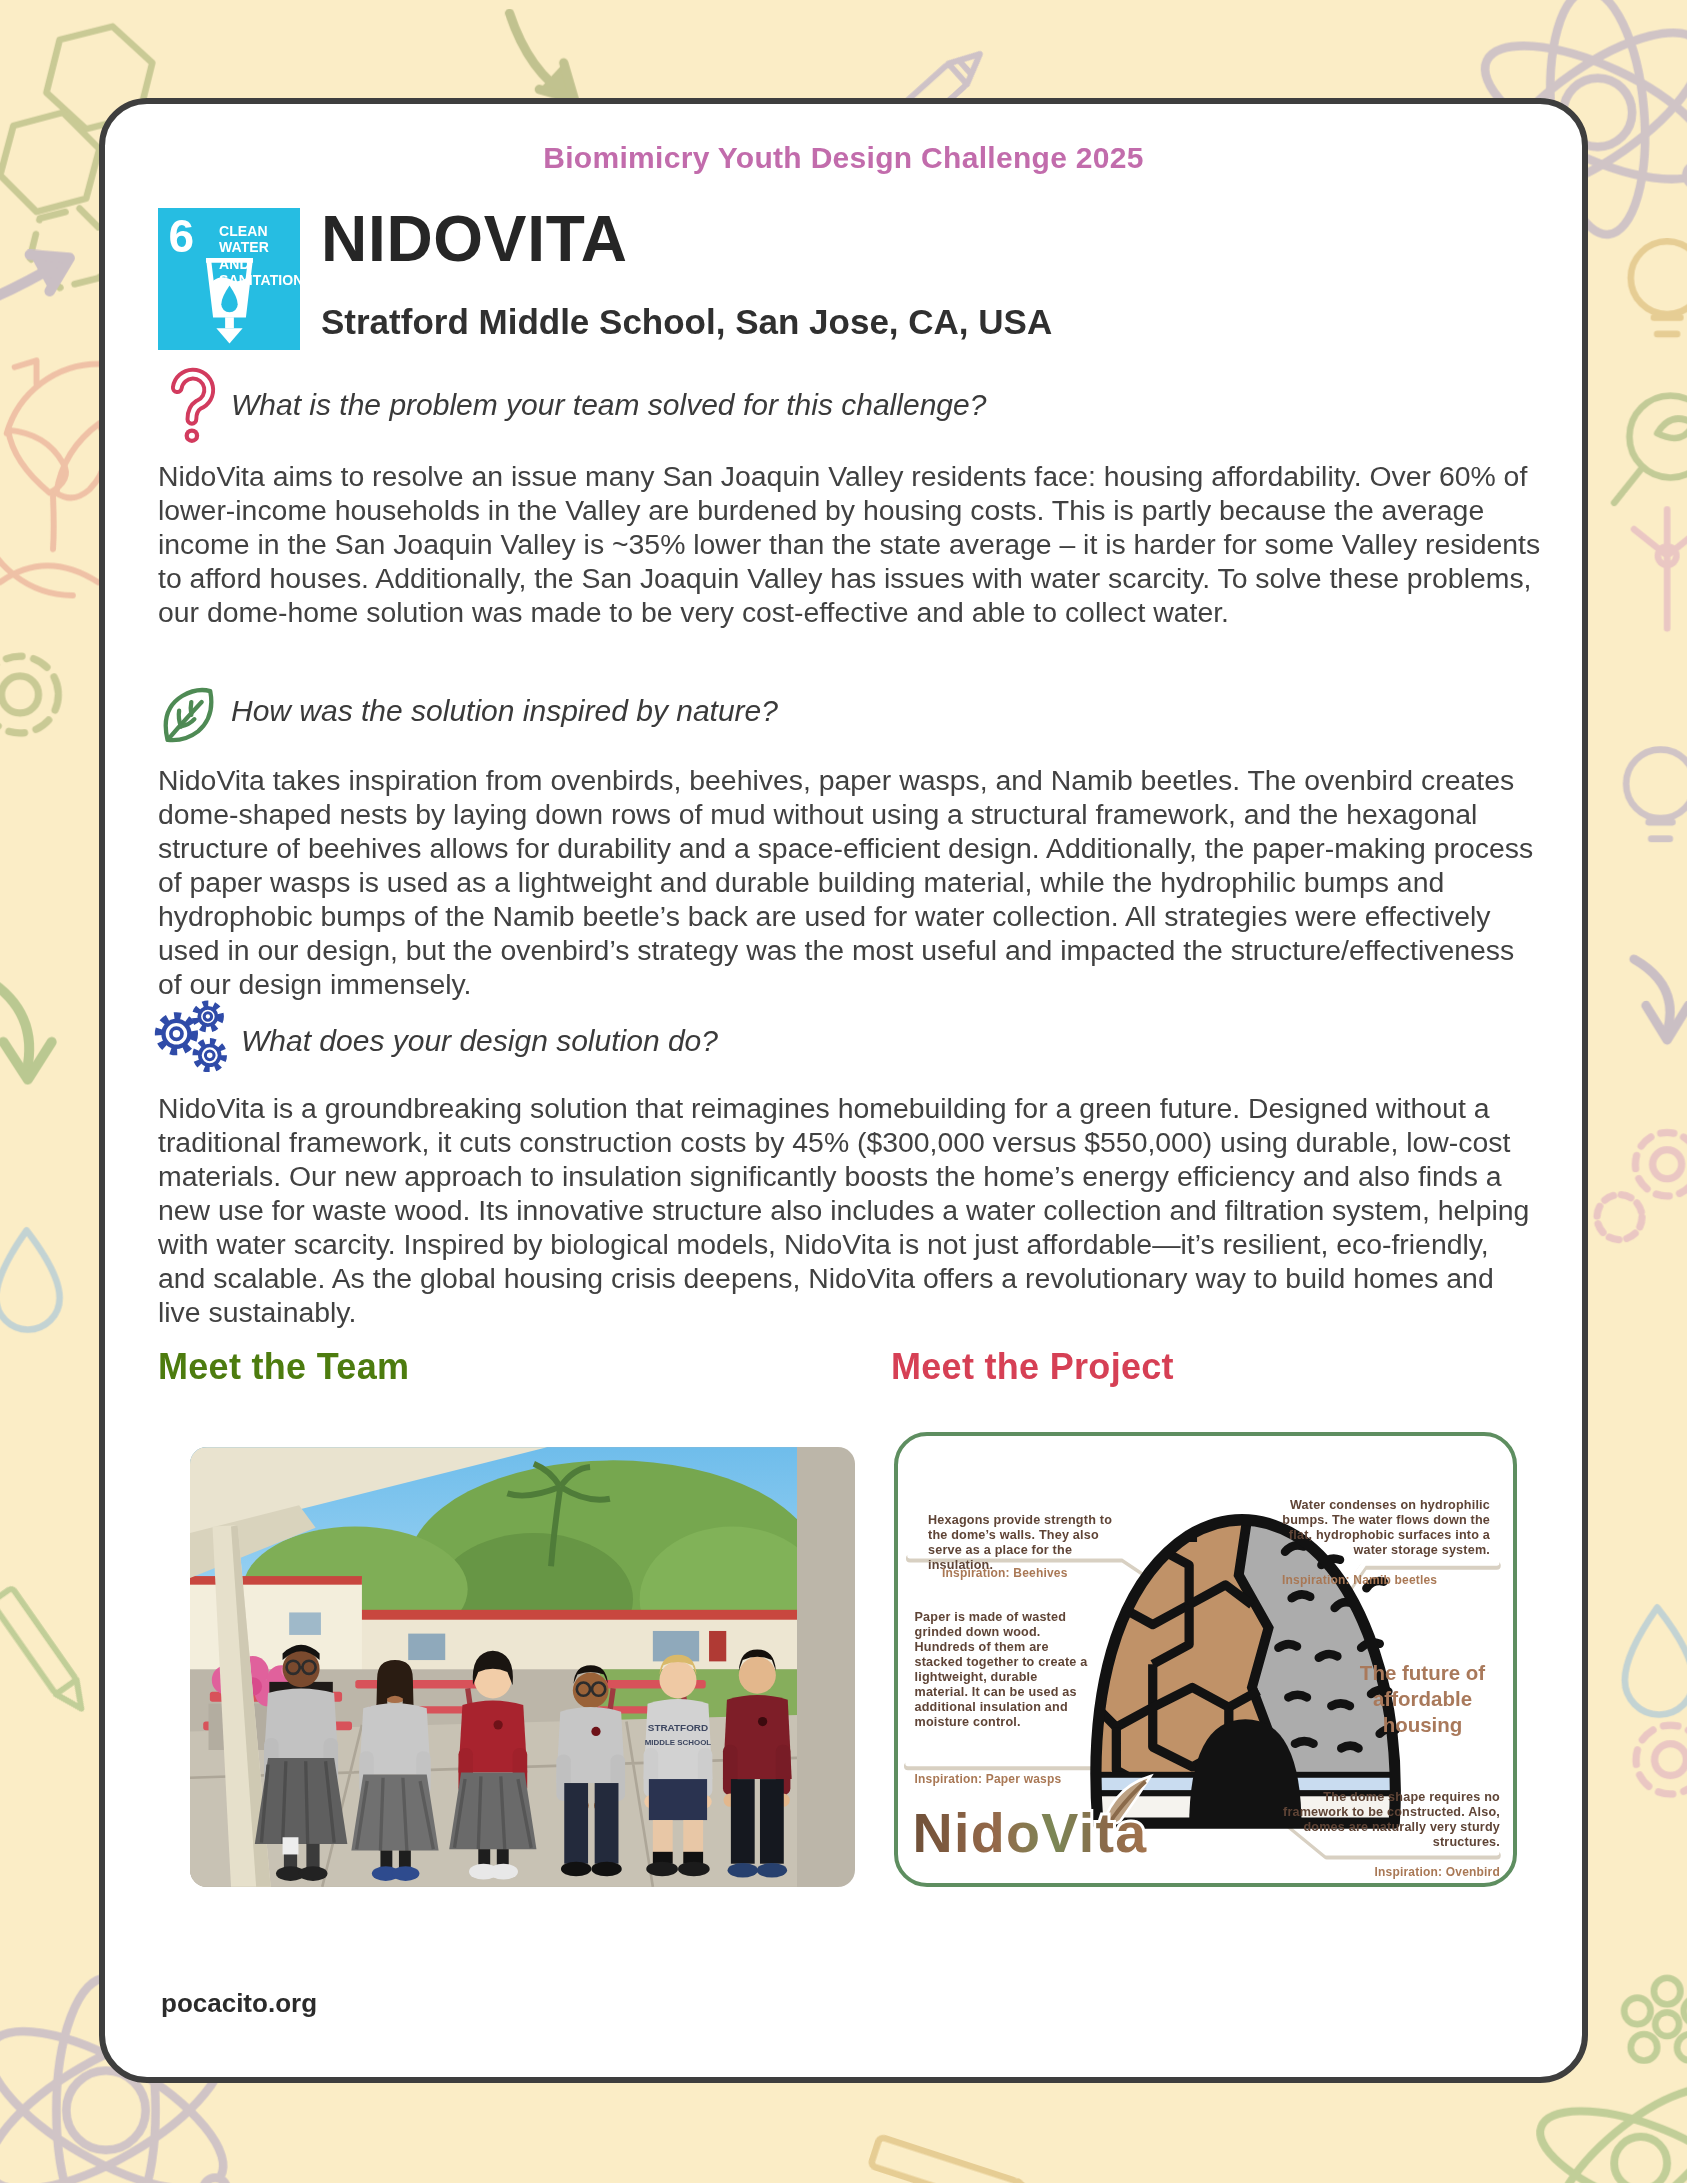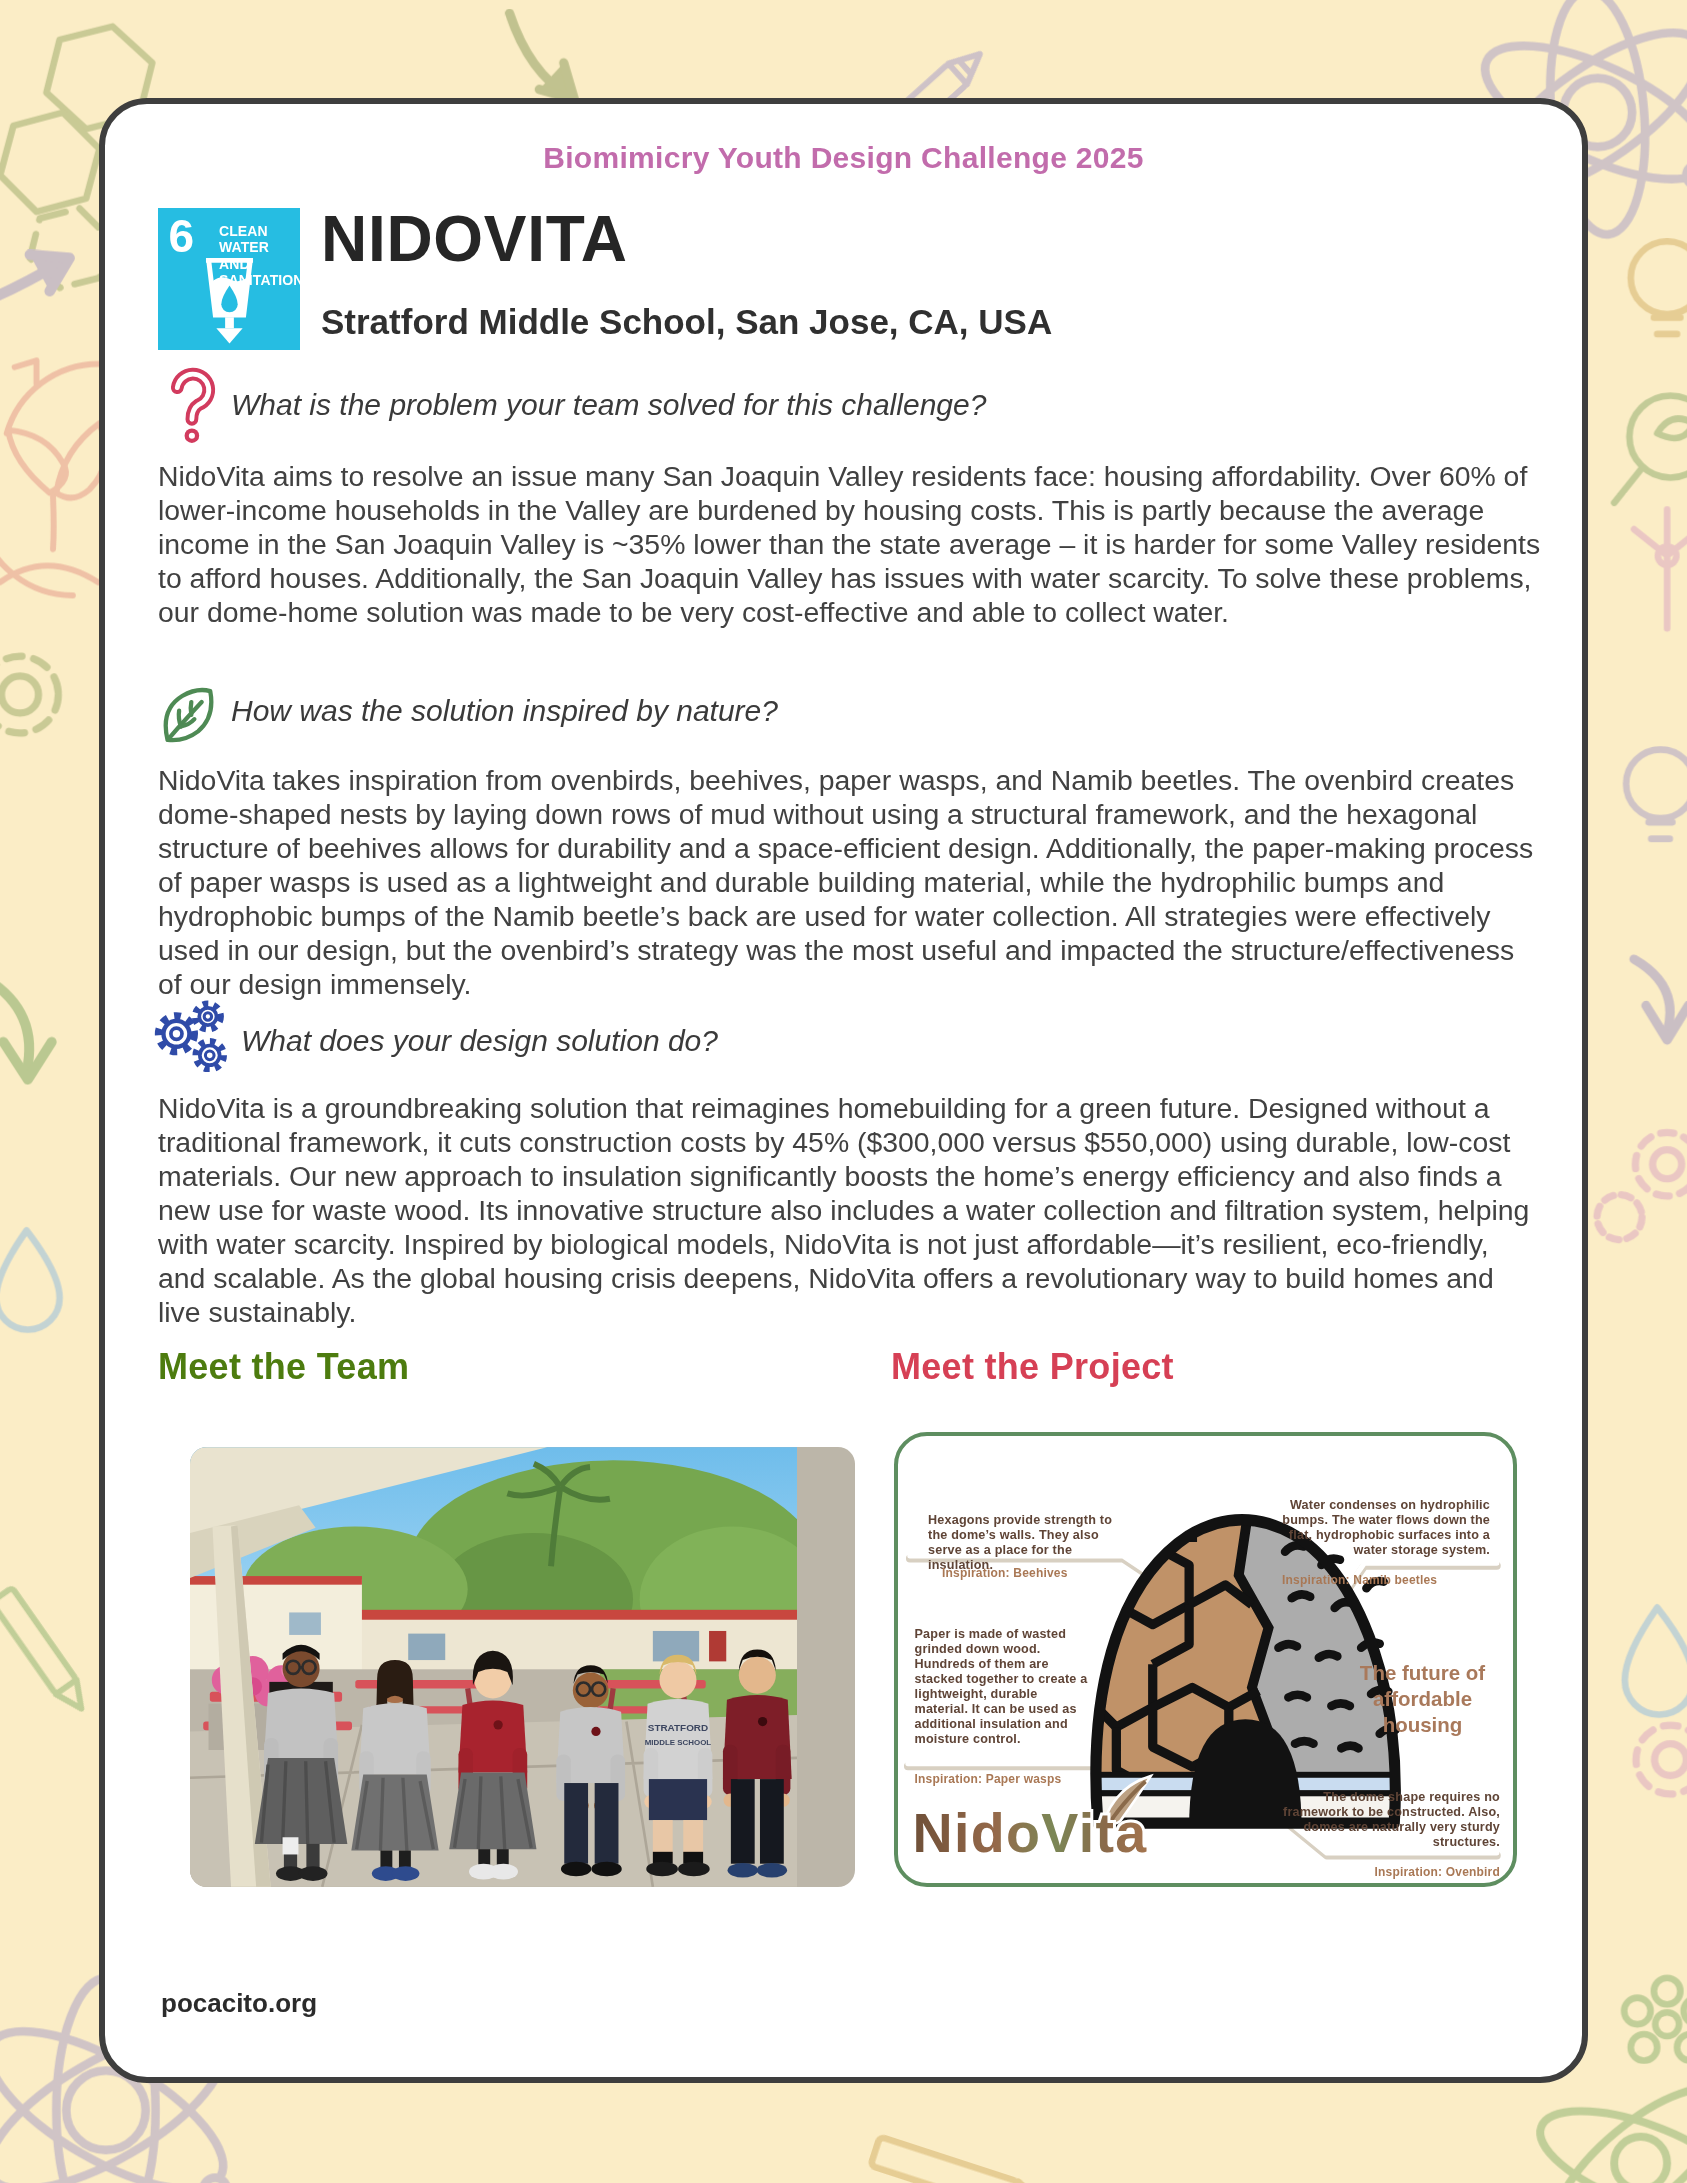--- a/index.html
+++ b/index.html
@@ -80,21 +80,21 @@
   .project-box > * { position:absolute; }
   .diagram-svg { left:0; top:0; width:614px; height:446px; }
 
   .d-text { font-weight:bold; color:#5F4436; font-size:12.6px; line-height:15px; letter-spacing:0.2px; }
   .d-label { font-weight:bold; color:#A97855; font-size:12px; letter-spacing:0.2px; }
 
   .d-beehives       { left:30px;  top:77px; width:205px; text-align:left; }
   .d-beehives-label { left:44px;  top:130px; }
   .d-namib          { left:384px; top:62px;  width:208px; text-align:right; }
   .d-namib-label    { left:384px; top:137px; width:208px; text-align:left; }
-  .d-wasps          { left:16.5px;  top:191px; width:177px; text-align:left; }
+  .d-wasps          { left:16.5px;  top:174px; width:177px; text-align:left; }
   .d-wasps-label    { left:16.5px;  top:336px; }
   .d-tagline        { left:445px; top:224px; width:159px; text-align:center;
                       font-size:20.5px; line-height:26px; color:#A9795B; font-weight:bold; }
   .d-ovenbird       { left:380px; top:354px; width:222px; text-align:right; }
   .d-ovenbird-label { left:380px; top:429px; width:222px; text-align:right; }
 
   .footer-site { left:56px; top:1884px; font-size:26px; font-weight:bold; color:#2B2B2B; }
   .footer-logo {
     left:50%; top:1858px; transform:translateX(-50%);
     font-size:68px; font-weight:400; color:#101010; letter-spacing:-0.7px;

